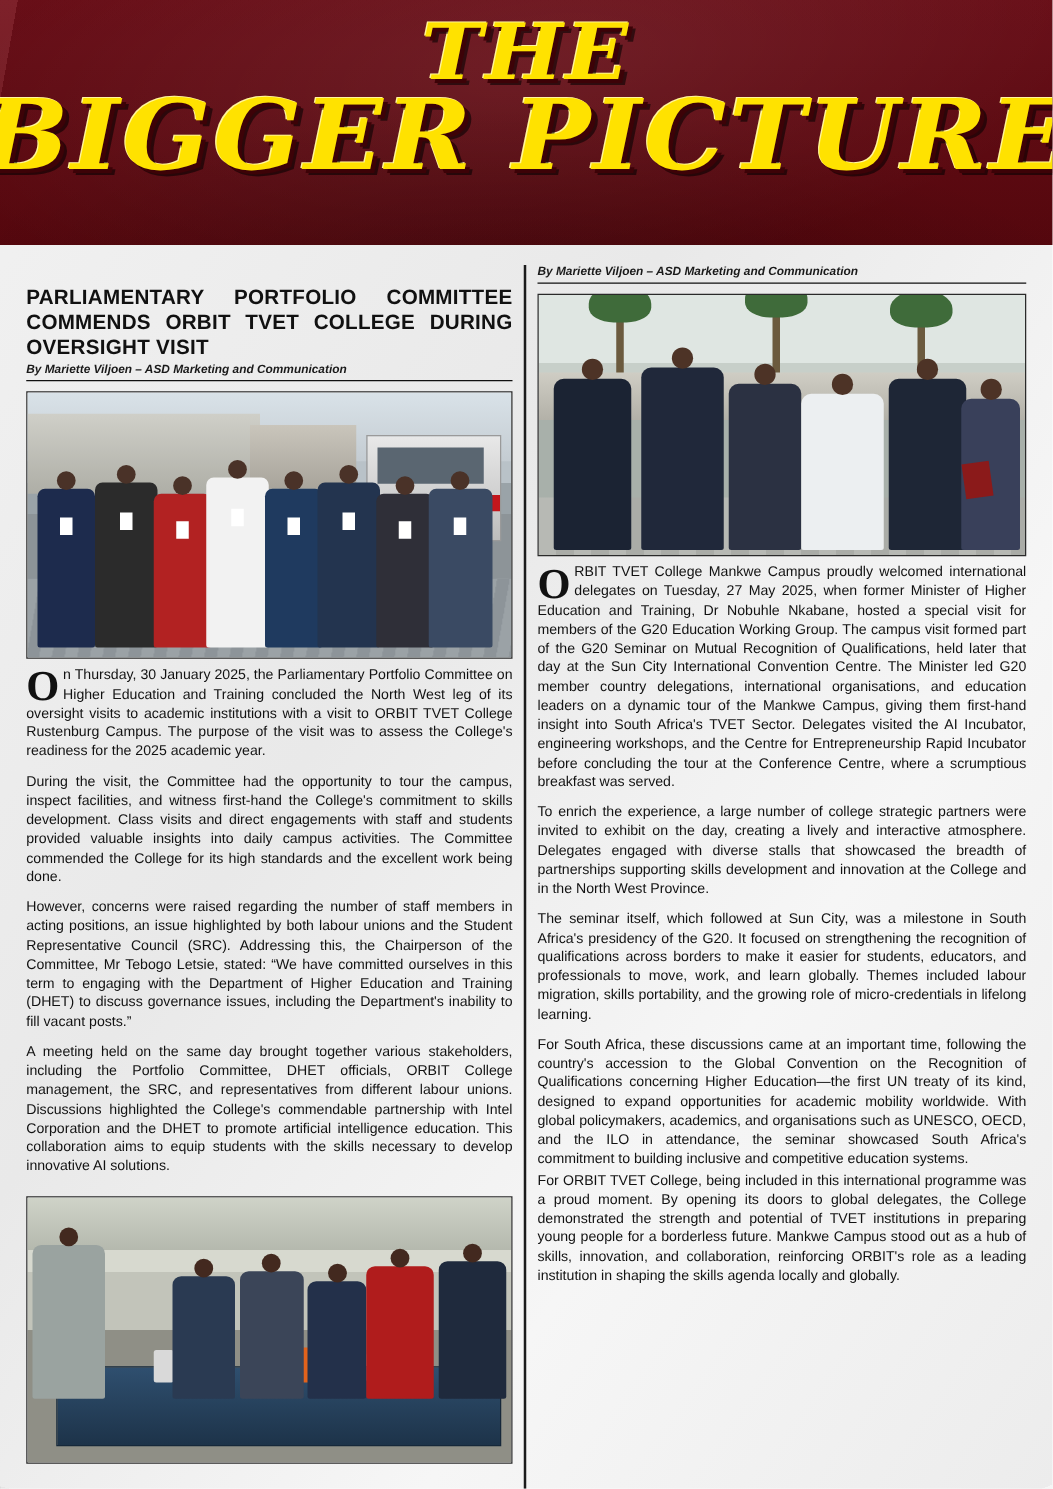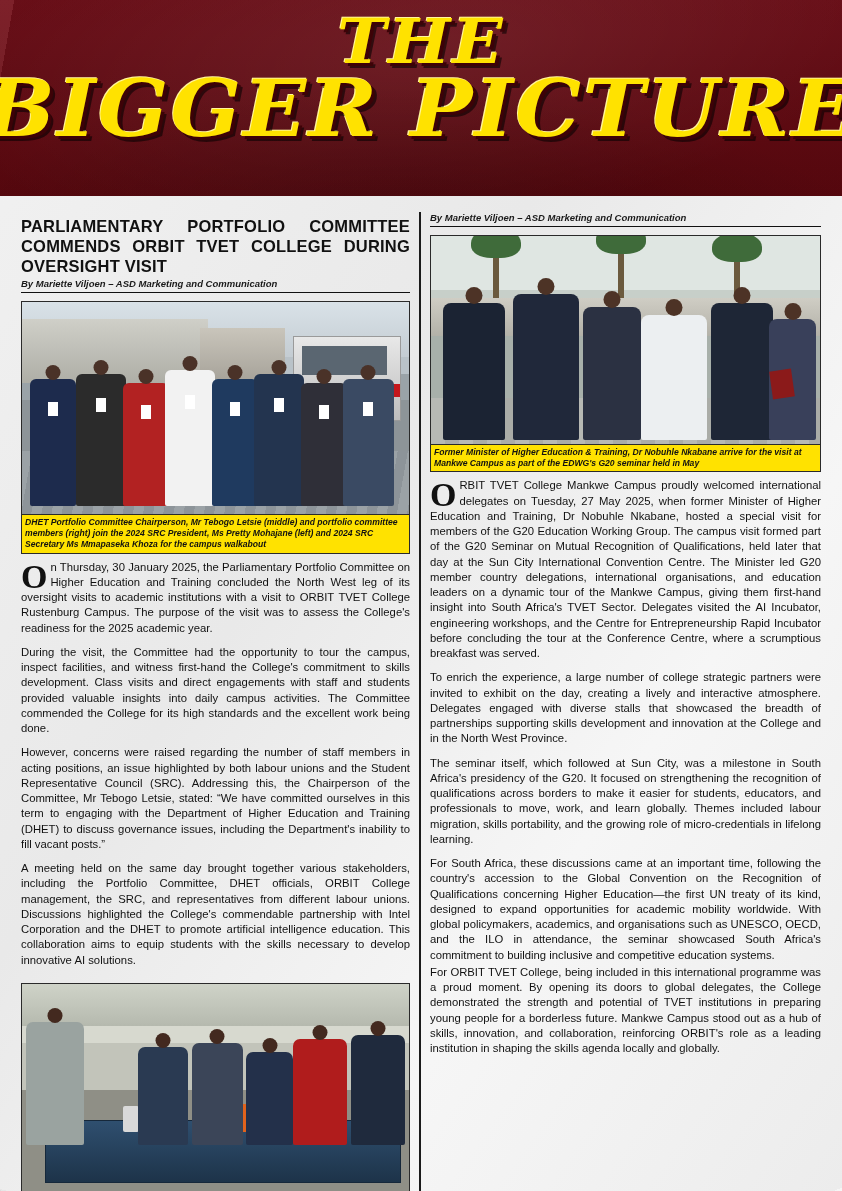--- a/index.html
+++ b/index.html
@@ -96,21 +96,21 @@
     width: 50%;
     padding: 0 9px;
   }
   .col.left { border-right: 2px solid #1b1b1b; }
 
   h2.headline {
     font-family: "Liberation Sans", sans-serif;
     font-size: 16.5px;
     font-weight: bold;
     color: #111;
-    margin: 4px 0 2px 0;
+    margin: 16px 0 2px 0;
     line-height: 1.22;
     text-align: justify;
     text-transform: uppercase;
     letter-spacing: 0.2px;
   }
   .byline {
     font-size: 9.5px;
     font-style: italic;
     font-weight: bold;
     color: #1a1a1a;
@@ -286,21 +286,20 @@
             </div>
           <div class="f f7">
               <span class="hd"></span>
               <span class="badge"></span>
             </div>
           <div class="f f8">
               <span class="hd"></span>
               <span class="badge"></span>
             </div>
         </div>
-        <div class="caption">DHET Portfolio Committee Chairperson, Mr Tebogo Letsie (middle) and portfolio committee members (right) join the 2024 SRC President, Ms Pretty Mohajane (left) and 2024 SRC Secretary Ms Mmapaseka Khoza for the campus walkabout</div>
       </div>
 
       <div class="spacer6"></div>
 
       <p class="body dropcap">On Thursday, 30 January 2025, the Parliamentary Portfolio Committee on Higher Education and Training concluded the North West leg of its oversight visits to academic institutions with a visit to ORBIT TVET College Rustenburg Campus. The purpose of the visit was to assess the College's readiness for the 2025 academic year.</p>
       <p class="body">During the visit, the Committee had the opportunity to tour the campus, inspect facilities, and witness first-hand the College's commitment to skills development. Class visits and direct engagements with staff and students provided valuable insights into daily campus activities. The Committee commended the College for its high standards and the excellent work being done.</p>
       <p class="body">However, concerns were raised regarding the number of staff members in acting positions, an issue highlighted by both labour unions and the Student Representative Council (SRC). Addressing this, the Chairperson of the Committee, Mr Tebogo Letsie, stated: “We have committed ourselves in this term to engaging with the Department of Higher Education and Training (DHET) to discuss governance issues, including the Department's inability to fill vacant posts.”</p>
       <p class="body">A meeting held on the same day brought together various stakeholders, including the Portfolio Committee, DHET officials, ORBIT College management, the SRC, and representatives from different labour unions. Discussions highlighted the College's commendable partnership with Intel Corporation and the DHET to promote artificial intelligence education. This collaboration aims to equip students with the skills necessary to develop innovative AI solutions.</p>
 
       <div class="spacer6"></div>
@@ -360,21 +359,20 @@
               <span class="hd"></span>
             </div>
           <div class="g g5">
               <span class="hd"></span>
             </div>
           <div class="g g6">
               <span class="hd"></span>
             </div>
           <div class="folder"></div>
         </div>
-        <div class="caption">Former Minister of Higher Education &amp; Training, Dr Nobuhle Nkabane arrive for the visit at Mankwe Campus as part of the EDWG's G20 seminar held in May</div>
       </div>
 
       <div class="spacer6"></div>
 
       <p class="body dropcap">ORBIT TVET College Mankwe Campus proudly welcomed international delegates on Tuesday, 27 May 2025, when former Minister of Higher Education and Training, Dr Nobuhle Nkabane, hosted a special visit for members of the G20 Education Working Group. The campus visit formed part of the G20 Seminar on Mutual Recognition of Qualifications, held later that day at the Sun City International Convention Centre. The Minister led G20 member country delegations, international organisations, and education leaders on a dynamic tour of the Mankwe Campus, giving them first-hand insight into South Africa's TVET Sector. Delegates visited the AI Incubator, engineering workshops, and the Centre for Entrepreneurship Rapid Incubator before concluding the tour at the Conference Centre, where a scrumptious breakfast was served.</p>
       <p class="body">To enrich the experience, a large number of college strategic partners were invited to exhibit on the day, creating a lively and interactive atmosphere. Delegates engaged with diverse stalls that showcased the breadth of partnerships supporting skills development and innovation at the College and in the North West Province.</p>
       <p class="body">The seminar itself, which followed at Sun City, was a milestone in South Africa's presidency of the G20. It focused on strengthening the recognition of qualifications across borders to make it easier for students, educators, and professionals to move, work, and learn globally. Themes included labour migration, skills portability, and the growing role of micro-credentials in lifelong learning.</p>
       <p class="body tight">For South Africa, these discussions came at an important time, following the country's accession to the Global Convention on the Recognition of Qualifications concerning Higher Education—the first UN treaty of its kind, designed to expand opportunities for academic mobility worldwide. With global policymakers, academics, and organisations such as UNESCO, OECD, and the ILO in attendance, the seminar showcased South Africa's commitment to building inclusive and competitive education systems.</p>
       <p class="body">For ORBIT TVET College, being included in this international programme was a proud moment. By opening its doors to global delegates, the College demonstrated the strength and potential of TVET institutions in preparing young people for a borderless future. Mankwe Campus stood out as a hub of skills, innovation, and collaboration, reinforcing ORBIT's role as a leading institution in shaping the skills agenda locally and globally.</p>
     </div>

